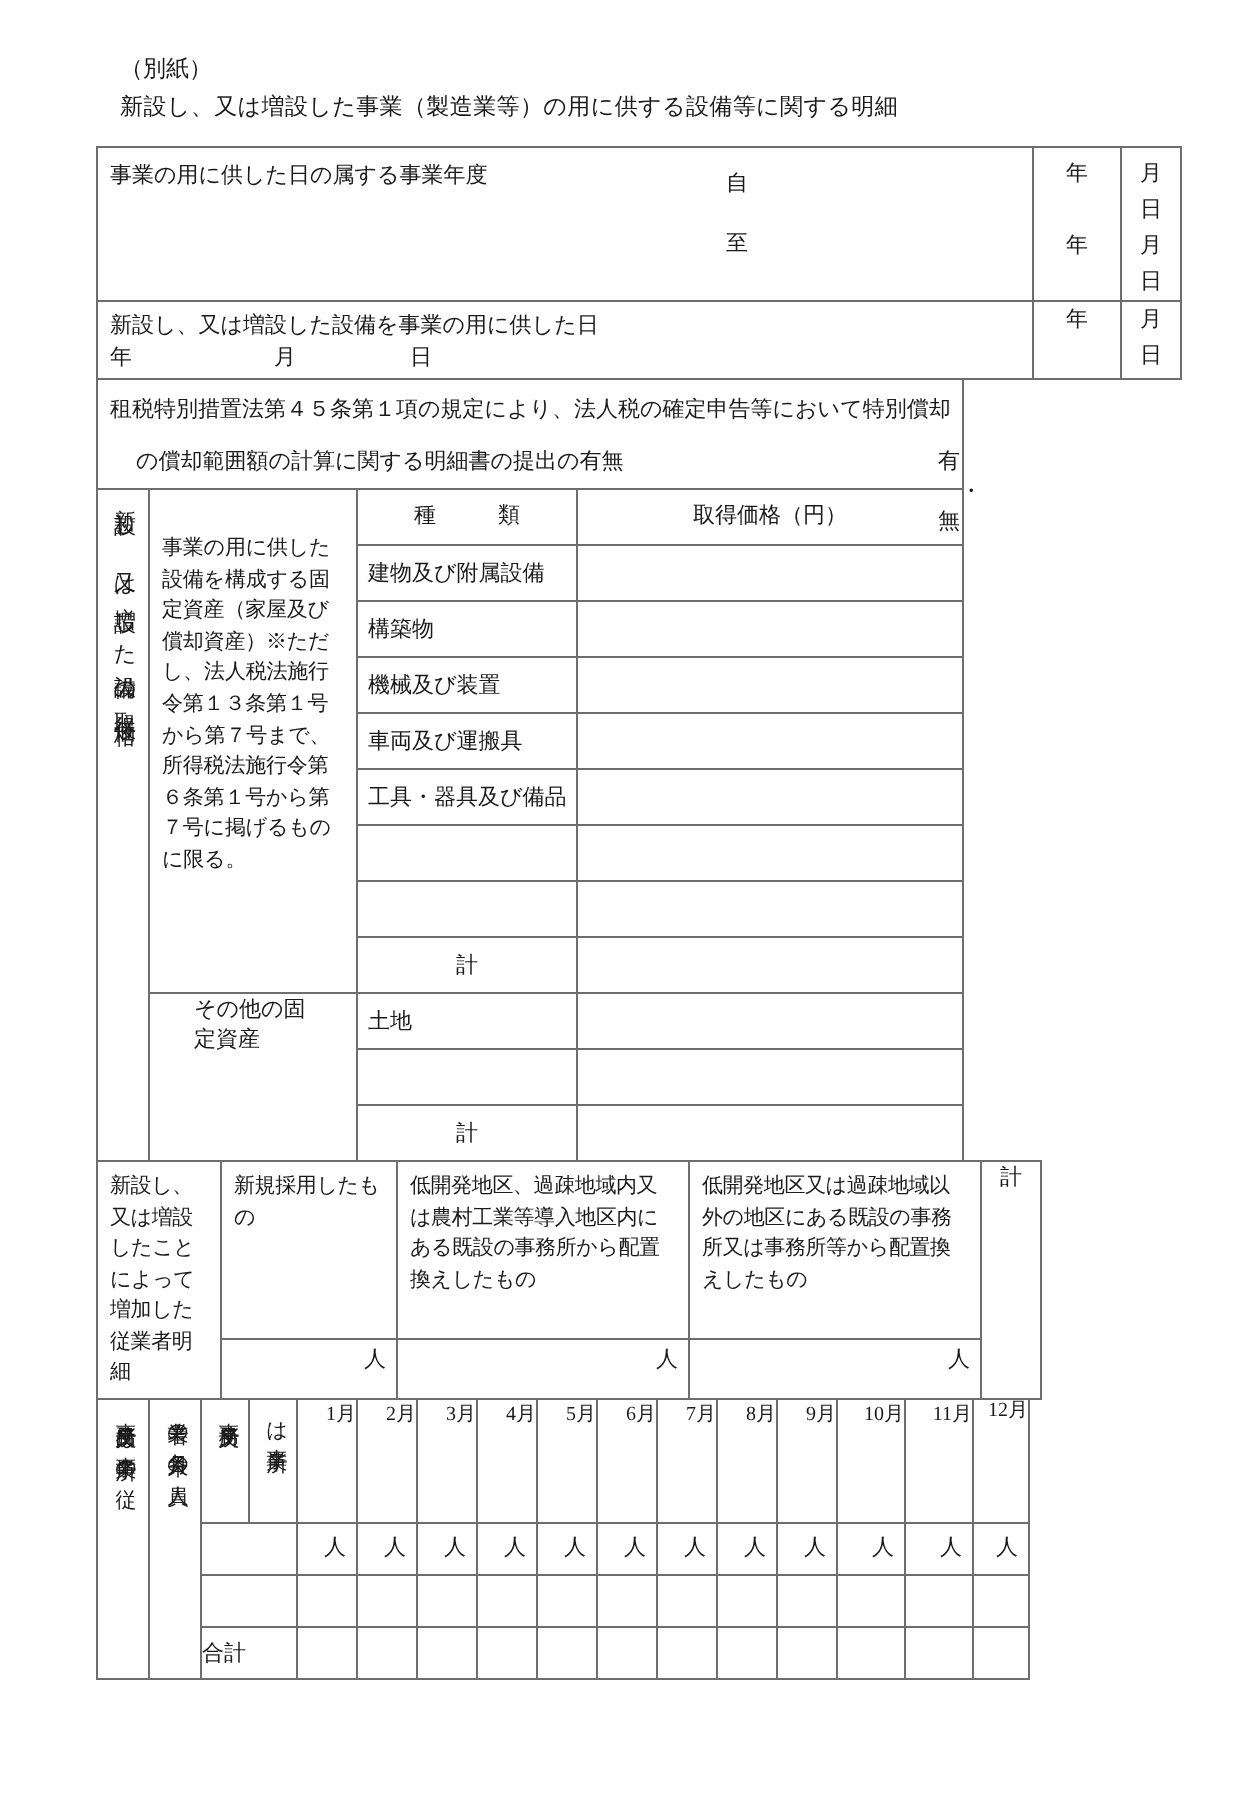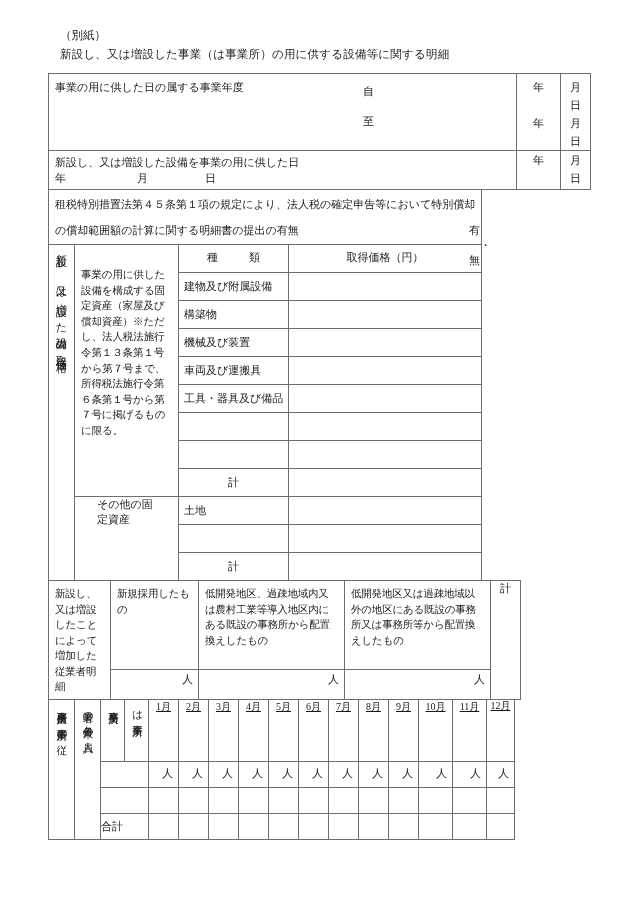--- a/index.html
+++ b/index.html
@@ -60,21 +60,21 @@
 
   .r2-main { height: 62px; position: relative; }
   .r2-label { position: absolute; left: 6px; top: 6px; }
   .r2-ji  { position: absolute; left: 314px; top: 10px; }
   .r2-shi { position: absolute; left: 314px; top: 40px; }
 
   
   .b2 { margin-top: 0; margin-bottom: -1px; }
   .r3 { height: 54px; position: relative; }
   .r3 .l1 { position: absolute; left: 6px; top: 7px; }
-  .r3 .l2 { position: absolute; left: 6px; top: 33px; }
+  .r3 .l2 { position: absolute; left: 19px; top: 33px; }
   .r3 .yn { position: absolute; left: 420px; top: 33px; letter-spacing: 1px; }
   .r3 .yn span { display: inline-block; }
   .r3 .yn .sep { width: 34px; text-align: center; }
 
   
   .b3 { margin-bottom: -1px; }
   .vcol {
     width: 26px;
     text-align: center;
     vertical-align: middle;
@@ -126,21 +126,21 @@
     text-align: right;
     padding: 2px 5px 0 0;
     box-sizing: border-box;
   }
 
   
   .m-v1 { width: 26px; }
   .m-v2 { width: 26px; }
   .m-v3 { width: 24px; }
   .m-v4 { width: 24px; }
-  .m-mon { width: 30px; text-align: center; vertical-align: middle; font-size: 10px; text-decoration: underline; }
+  .m-mon { width: 30px; text-align: right; vertical-align: middle; font-size: 10px; }
   .m-mon.last { width: 28px; line-height: 12px; }
   .m-head-h { height: 62px; }
   .m-row-h { height: 26px; }
   .m-nin { text-align: right; padding: 4px 5px 0 0; box-sizing: border-box; }
   .m-total { text-align: left; padding-top: 5px; }
   .vt-small {
     writing-mode: vertical-rl;
     text-orientation: upright;
     letter-spacing: 1px;
     line-height: 24px;
@@ -150,21 +150,21 @@
   }
   .vmid { display: flex; justify-content: center; align-items: center; height: 100%; }
 </style>
 </head>
 <body>
 
 <div class="page">
 
   <div class="doc-head">
     <div class="sub">（別紙）</div>
-    <div class="sub title">新設し、又は増設した事業（は事業所）の用に供する設備等に関する明細</div>
+    <div class="sub title">新設し、又は増設した事業（製造業等）の用に供する設備等に関する明細</div>
   </div>
 
   <table class="form b1">
     <colgroup>
       <col style="width:468px">
         <col style="width:44px">
         <col style="width:30px">
     </colgroup>
     <tbody>
         <tr>

